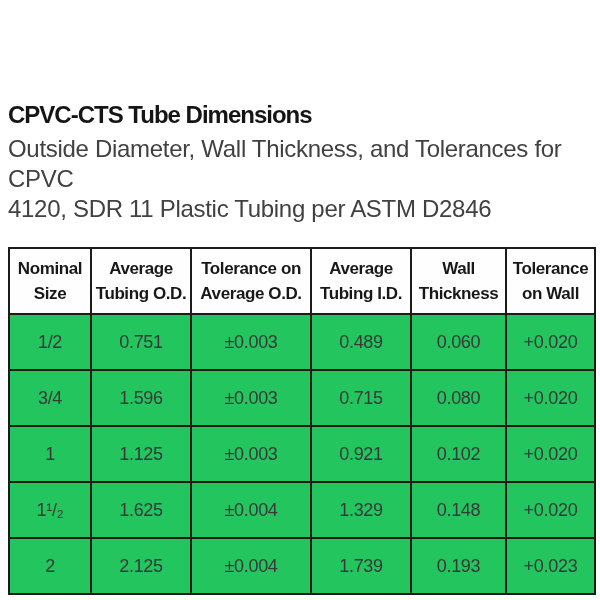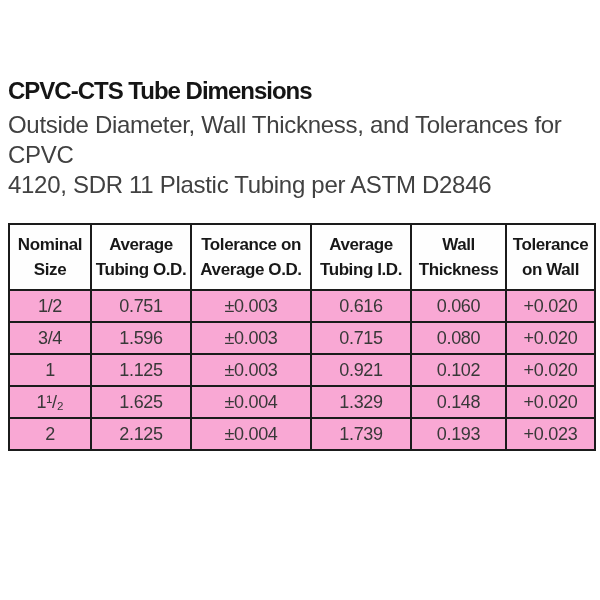--- a/index.html
+++ b/index.html
@@ -5,21 +5,21 @@
   html, body { margin: 0; padding: 0; }
   body {
     width: 600px; height: 600px;
     background: #ffffff;
     font-family: "Liberation Sans", "DejaVu Sans", sans-serif;
     color: #1a1a1a;
     overflow: hidden;
   }
   .content { padding: 0 6px 0 8px; }
   .doc-title {
-    margin: 78px 0 0 0;
+    margin: 102px 0 0 0;
     font-size: 24px;
     line-height: 26px;
     font-weight: bold;
     letter-spacing: -1px;
     color: #151515;
   }
   .doc-subtitle {
     margin: 6px 0 0 0;
     font-size: 24px;
     line-height: 30px;
@@ -45,23 +45,23 @@
     letter-spacing: -0.4px;
     line-height: 25px;
     padding: 7px 1px;
     color: #181818;
     background: #fefefe;
   }
   table.spec td {
     font-size: 18px;
     letter-spacing: -0.3px;
     height: 30px;
-    padding: 0 1px;
+    padding: 12px 1px;
     color: #383838;
-    background: #f9a8d4;
+    background: #22c55e;
   }
 </style>
 </head>
 <body>
 
 <div class="content">
 
   <h1 class="doc-title">CPVC-CTS Tube Dimensions</h1>
 
   <p class="doc-subtitle"><span>Outside Diameter, Wall Thickness, and Tolerances for CPVC</span><br>
@@ -85,21 +85,21 @@
         <th><span>Average</span><br><span>Tubing I.D.</span></th>
         <th><span>Wall</span><br><span>Thickness</span></th>
         <th><span>Tolerance</span><br><span>on Wall</span></th>
       </tr>
     </thead>
     <tbody>
       <tr>
         <td>1/2</td>
         <td>0.751</td>
         <td>±0.003</td>
-        <td>0.616</td>
+        <td>0.489</td>
         <td>0.060</td>
         <td>+0.020</td>
       </tr>
       <tr>
         <td>3/4</td>
         <td>1.596</td>
         <td>±0.003</td>
         <td>0.715</td>
         <td>0.080</td>
         <td>+0.020</td>

